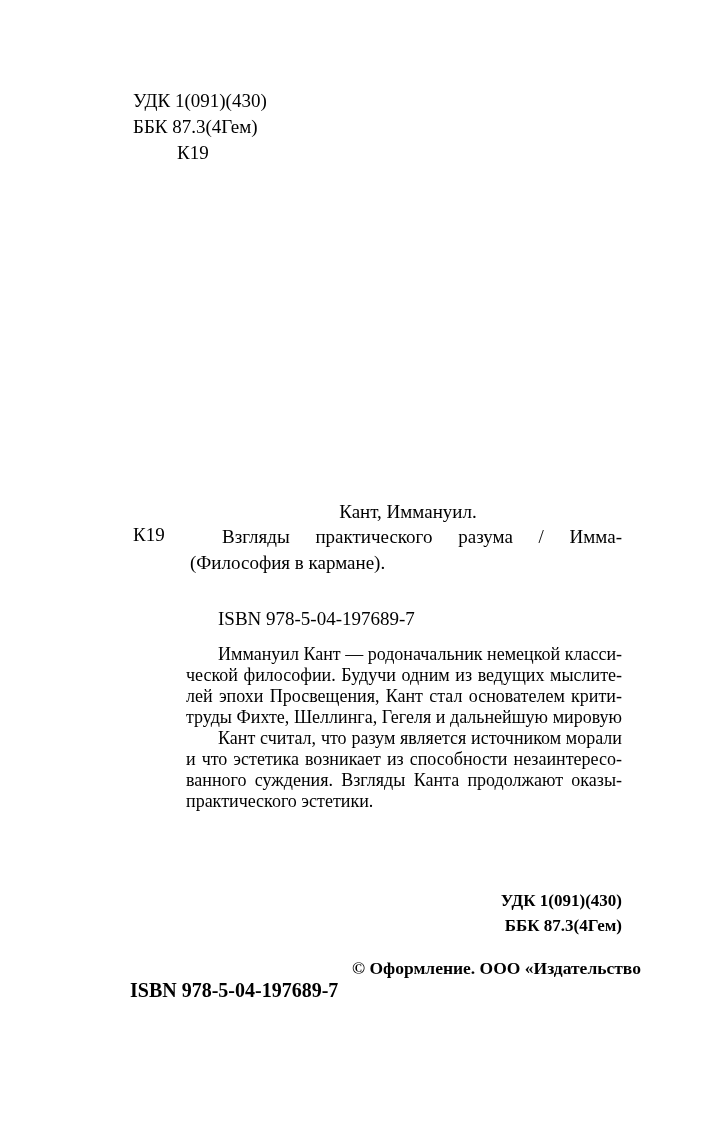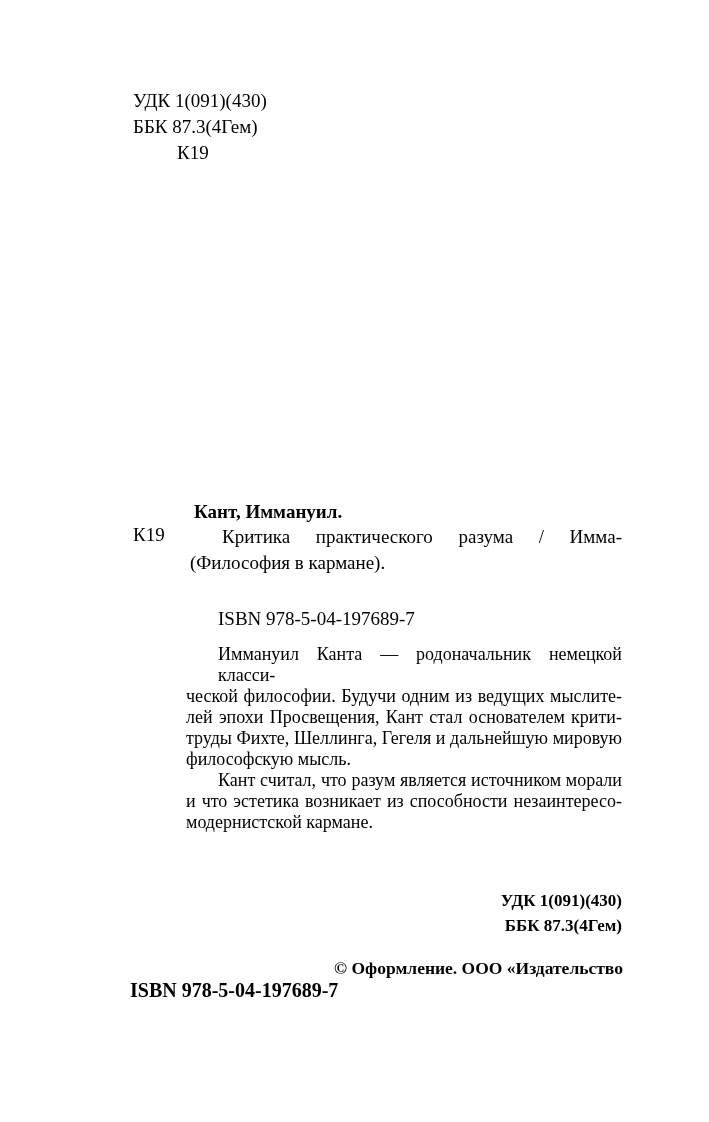--- a/index.html
+++ b/index.html
@@ -29,21 +29,21 @@
     font-size: 19px;
   }
   .bib-block {
     position: absolute;
     left: 190px;
     top: 499px;
     width: 432px;
     font-size: 19px;
     line-height: 25.3px;
   }
-  .bib-heading { font-weight: bold; padding-left: 4px; }
+  .bib-heading { font-weight: normal; padding-left: 4px; text-align: center; }
 
   .jline { text-align: justify; text-align-last: justify; }
   .indent { padding-left: 32px; }
 
   .isbn-mid {
     position: absolute;
     left: 218px;
     top: 608px;
     font-size: 19px;
   }
@@ -66,21 +66,21 @@
   }
   .footer-isbn {
     position: absolute;
     left: 130px;
     top: 979px;
     font-size: 20px;
     font-weight: bold;
   }
   .footer-copyright {
     position: absolute;
-    left: 334px;
+    left: 352px;
     top: 956px;
     font-size: 17.5px;
     font-weight: bold;
     line-height: 24px;
   }
   .footer-copyright .cr2 { padding-left: 15px; }
 </style>
 </head>
 <body>
 
@@ -89,35 +89,35 @@
   <div class="top-block">
     <div>УДК 1(091)(430)</div>
     <div>ББК 87.3(4Гем)</div>
     <div class="code-indent">К19</div>
   </div>
 
   <div class="bib-code">К19</div>
 
   <div class="bib-block">
     <div class="bib-heading">Кант, Иммануил.</div>
-    <div class="jline indent">Критика практического разума / Имма-</div>
+    <div class="jline indent">Взгляды практического разума / Имма-</div>
     <div>(Философия в кармане).</div>
   </div>
 
   <div class="isbn-mid">ISBN 978-5-04-197689-7</div>
 
   <div class="annotation">
-    <div class="jline indent">Иммануил Канта — родоначальник немецкой класси-</div>
+    <div class="jline indent">Иммануил Кант — родоначальник немецкой класси-</div>
     <div class="jline">ческой философии. Будучи одним из ведущих мыслите-</div>
     <div class="jline">лей эпохи Просвещения, Кант стал основателем крити-</div>
     <div class="jline">труды Фихте, Шеллинга, Гегеля и дальнейшую мировую</div>
-    <div>философскую мысль.</div>
     <div class="jline indent">Кант считал, что разум является источником морали</div>
     <div class="jline">и что эстетика возникает из способности незаинтересо-</div>
-    <div>модернистской кармане.</div>
+    <div class="jline">ванного суждения. Взгляды Канта продолжают оказы-</div>
+    <div>практического эстетики.</div>
   </div>
 
   <div class="bottom-codes">
     <div>УДК 1(091)(430)</div>
     <div>ББК 87.3(4Гем)</div>
   </div>
 
   <div class="footer-isbn">ISBN 978-5-04-197689-7</div>
 
   <div class="footer-copyright">

